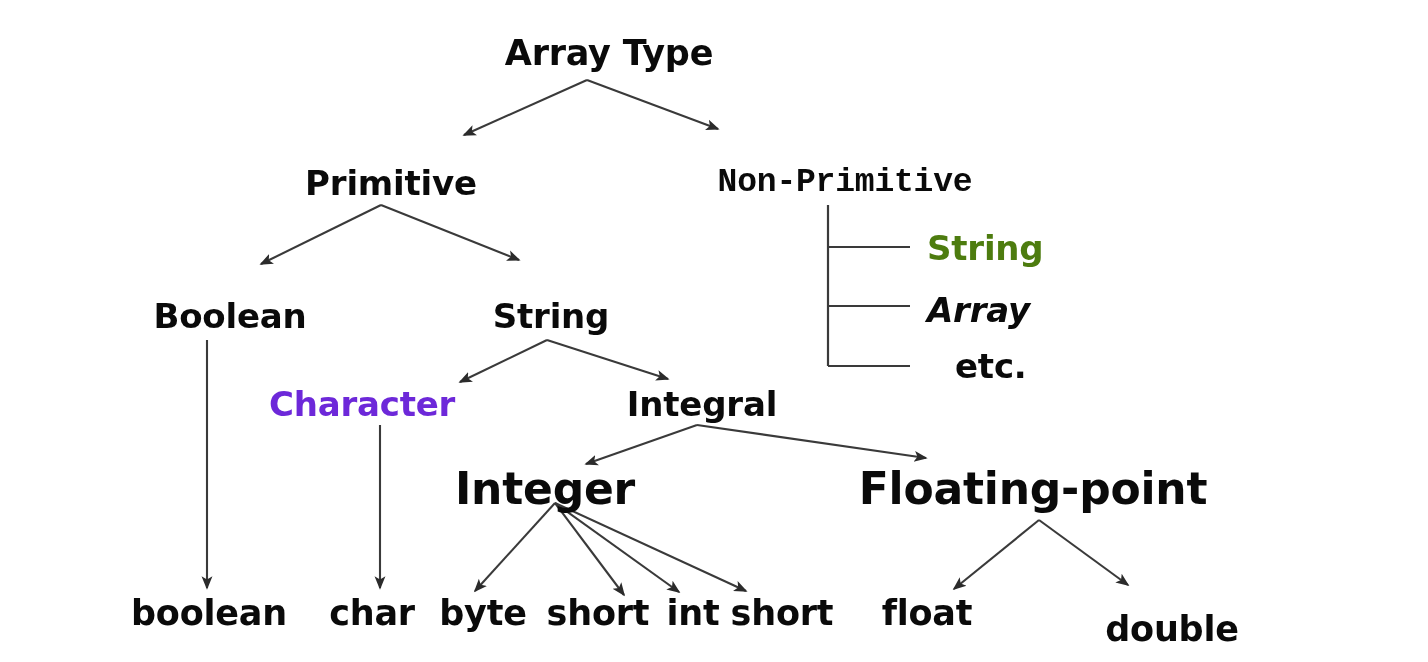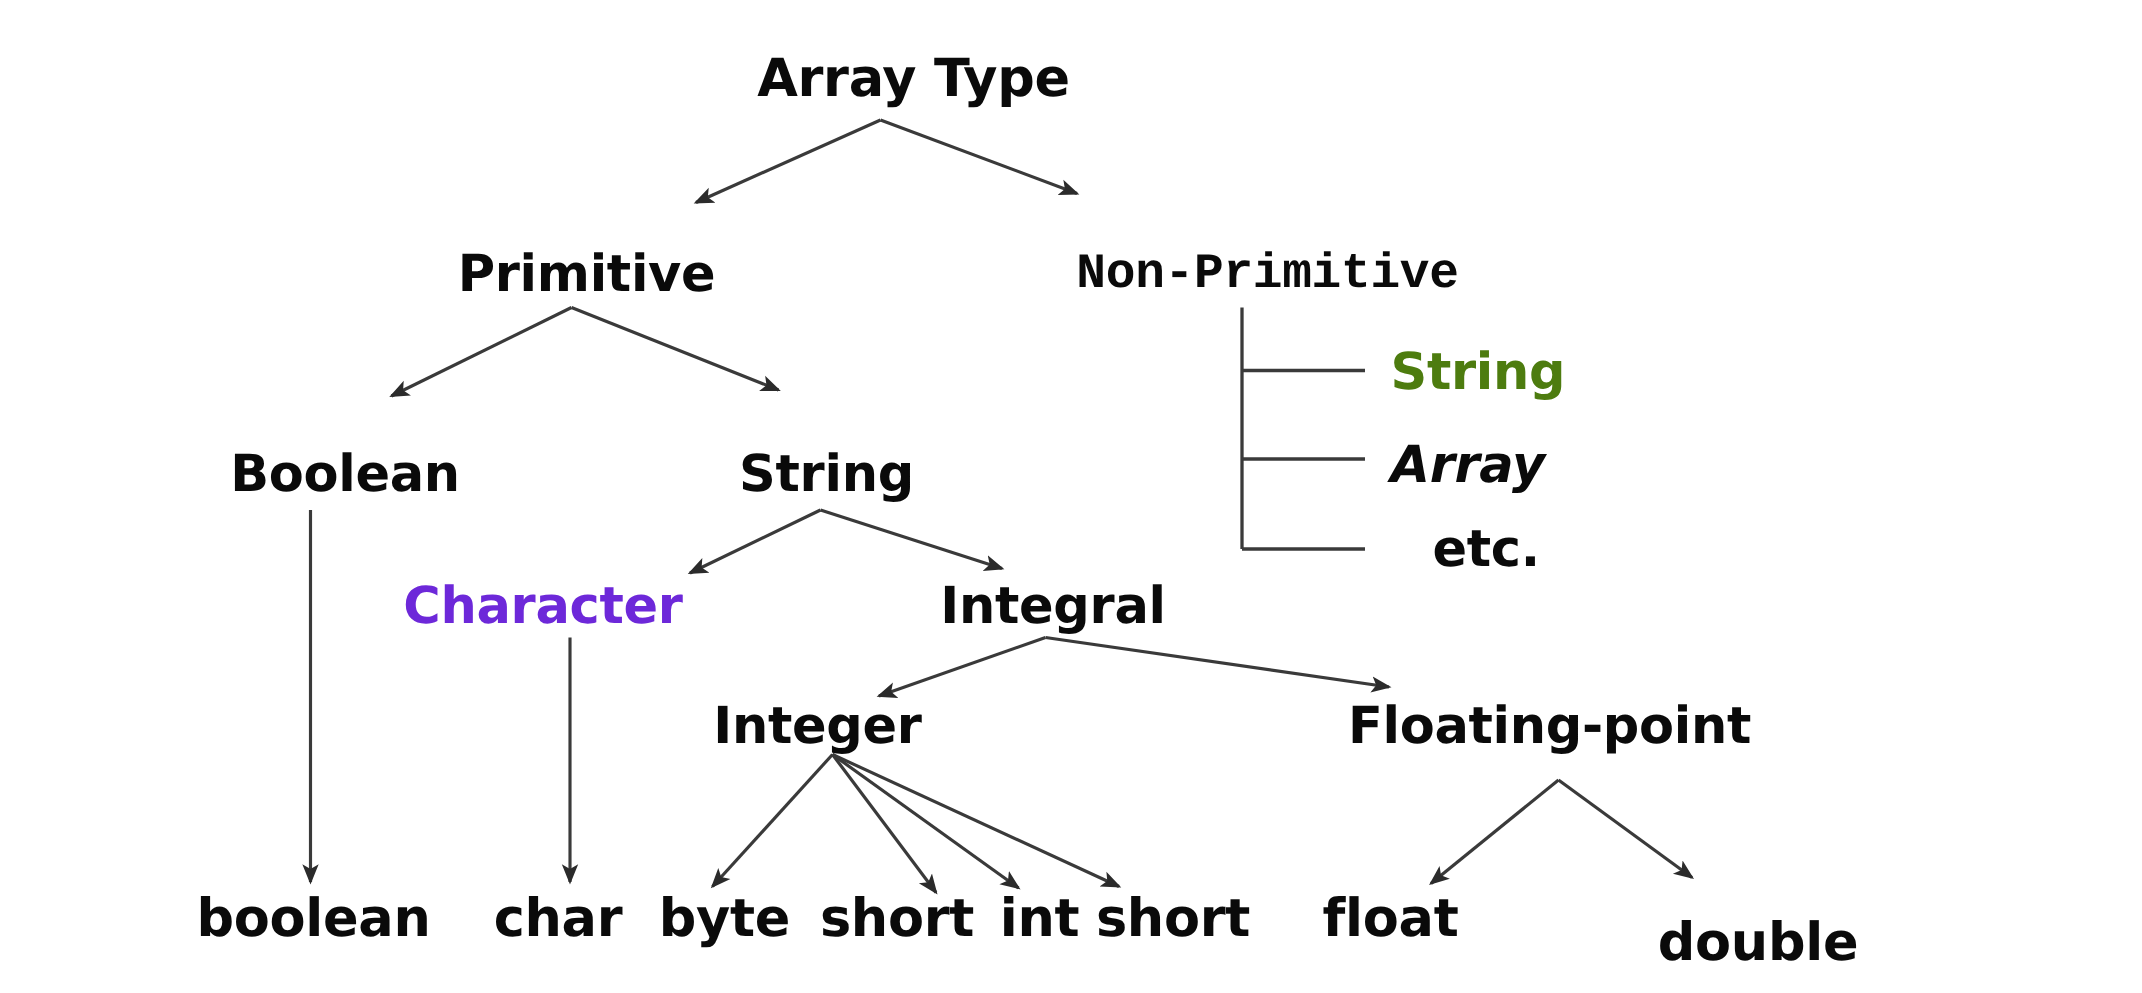--- a/index.html
+++ b/index.html
@@ -36,21 +36,21 @@
     transform: translate(-50%, 0);
   }
   .node.left-anchor {
     transform: translate(0, 0);
   }
   
   .lvl-root    { font-size: 35px; }
   .lvl-2       { font-size: 34px; }
   .lvl-3       { font-size: 34px; }
   .lvl-4       { font-size: 34px; }
-  .lvl-5       { font-size: 34px; }
+  .lvl-5       { font-size: 44px; }
   .lvl-leaf    { font-size: 35px; }
   .lvl-nonprim { font-size: 33px; font-family: Liberation Mono, monospace; }
 </style>
 </head>
 <body>
 
 <div id="diagram-root">
 
   <svg id="edges-layer" viewBox="0 0 1428 662" width="1428" height="662" xmlns="http://www.w3.org/2000/svg">
     <defs>

